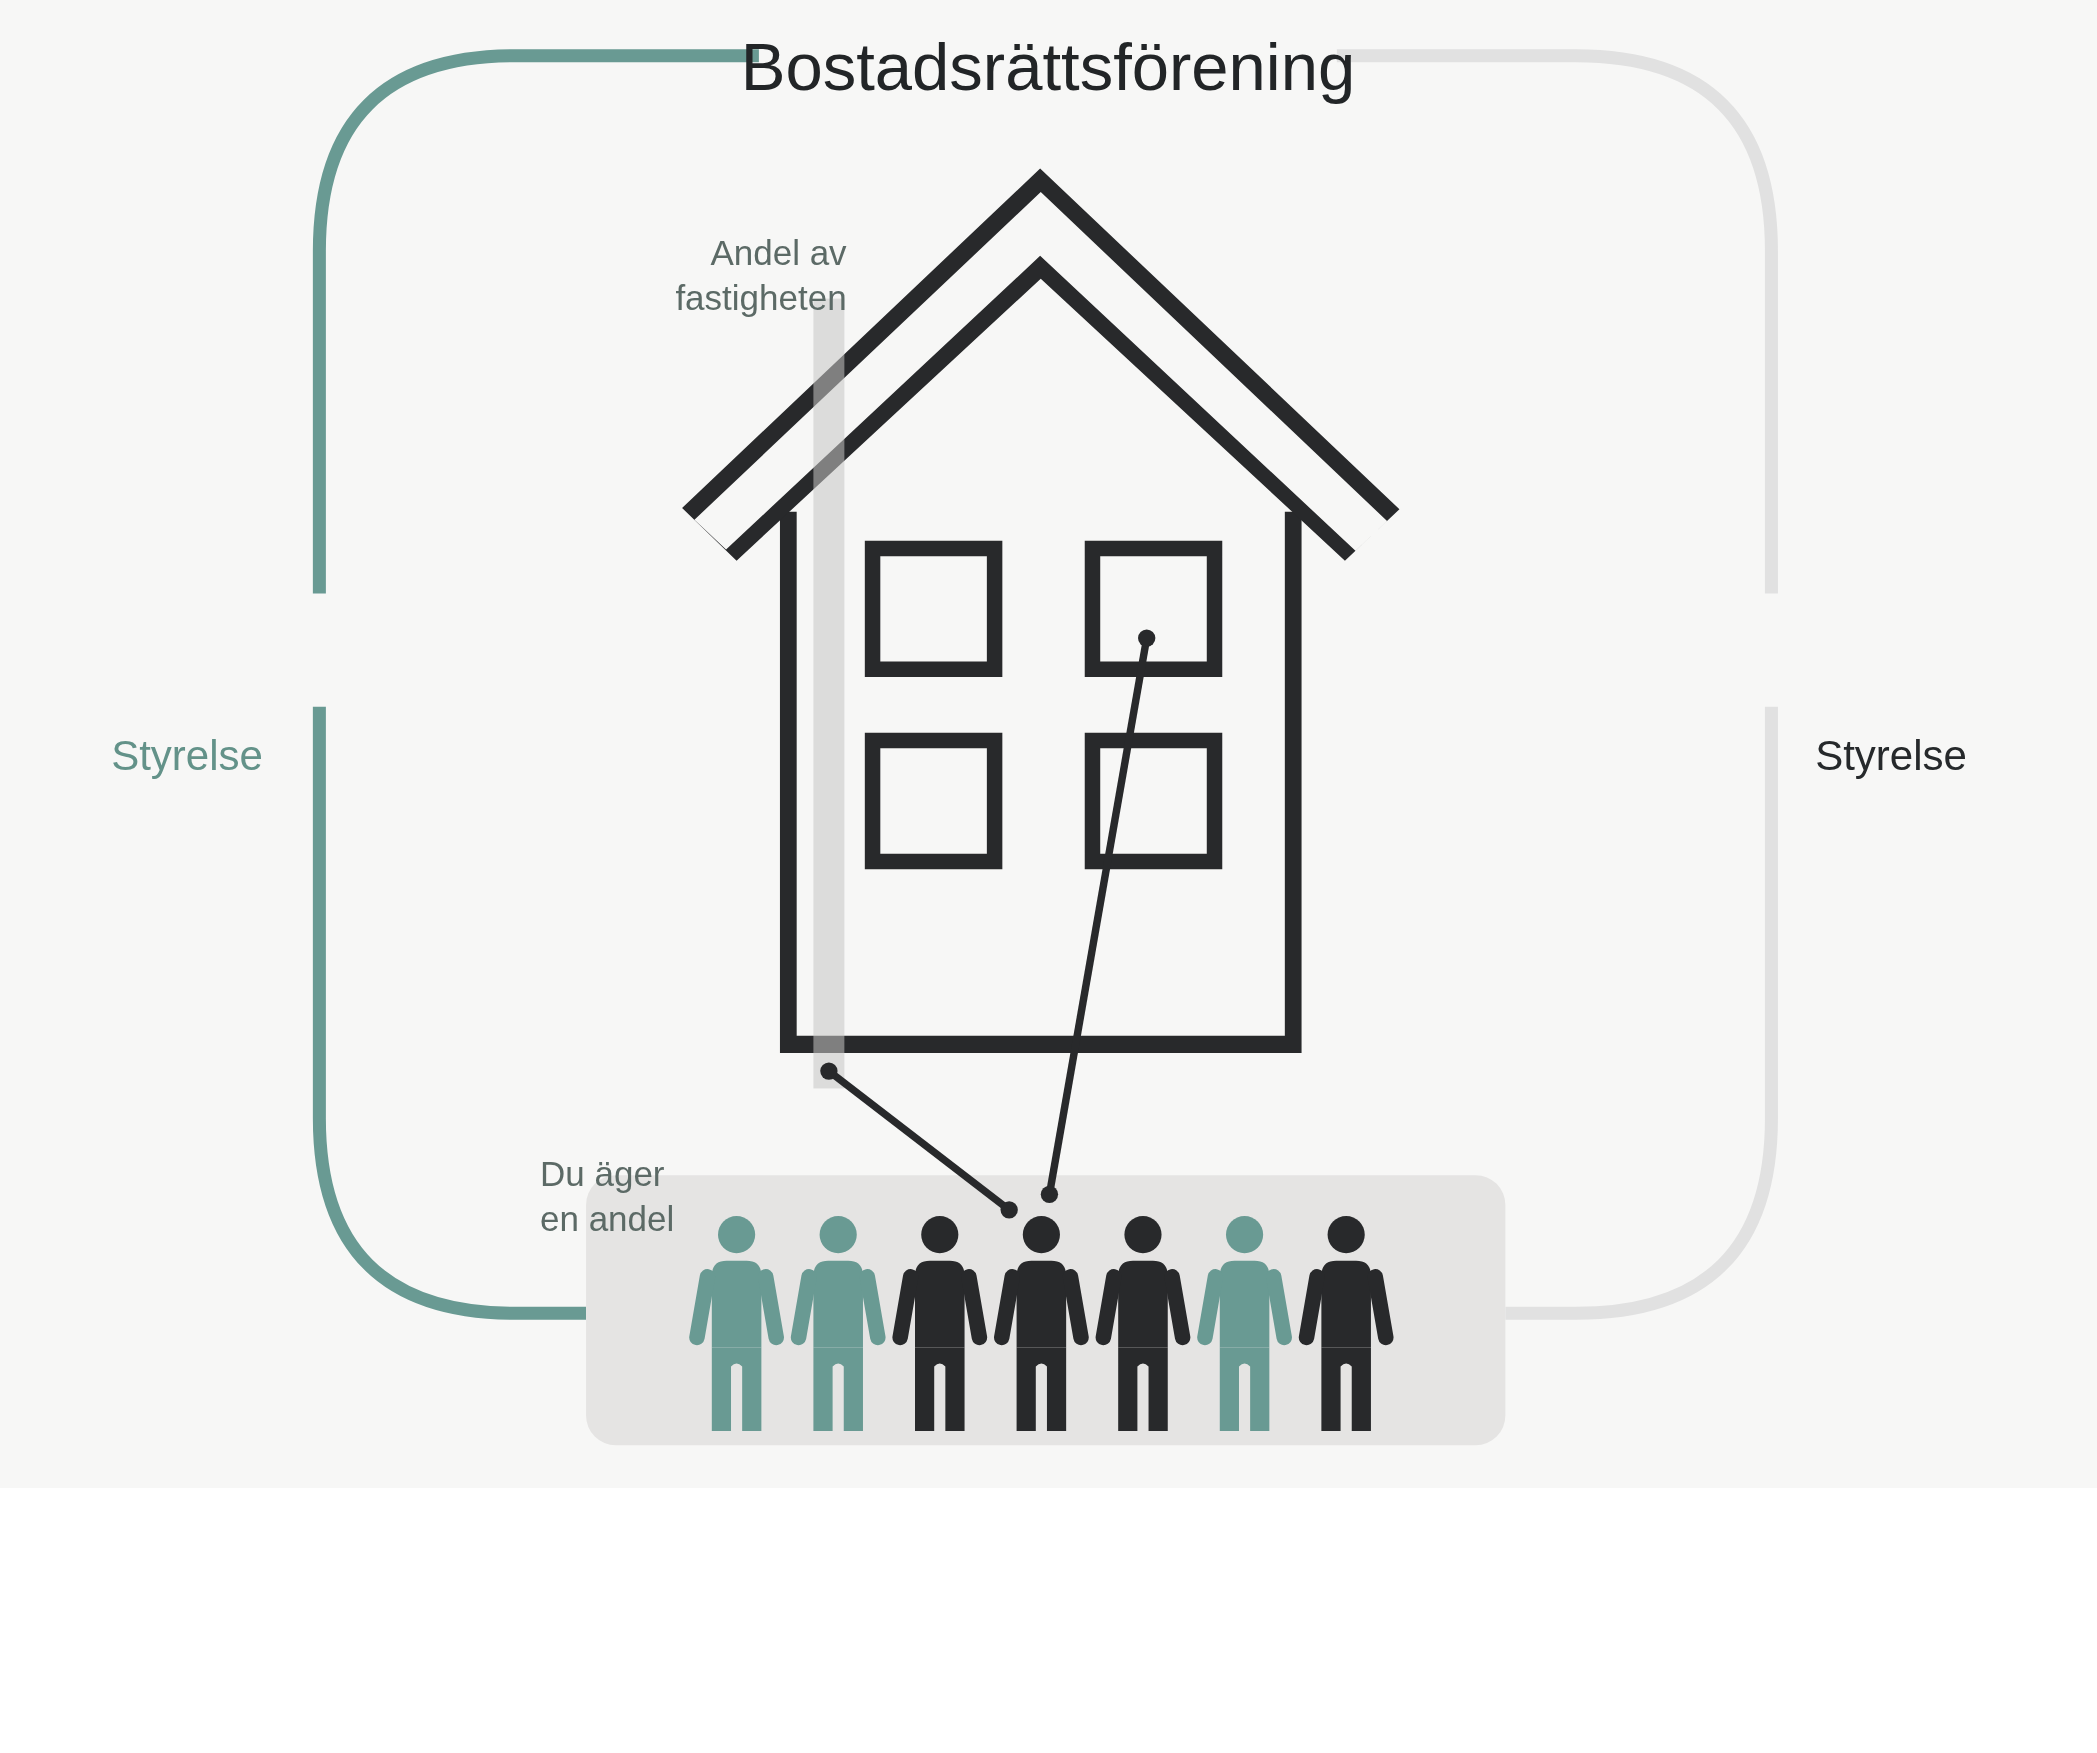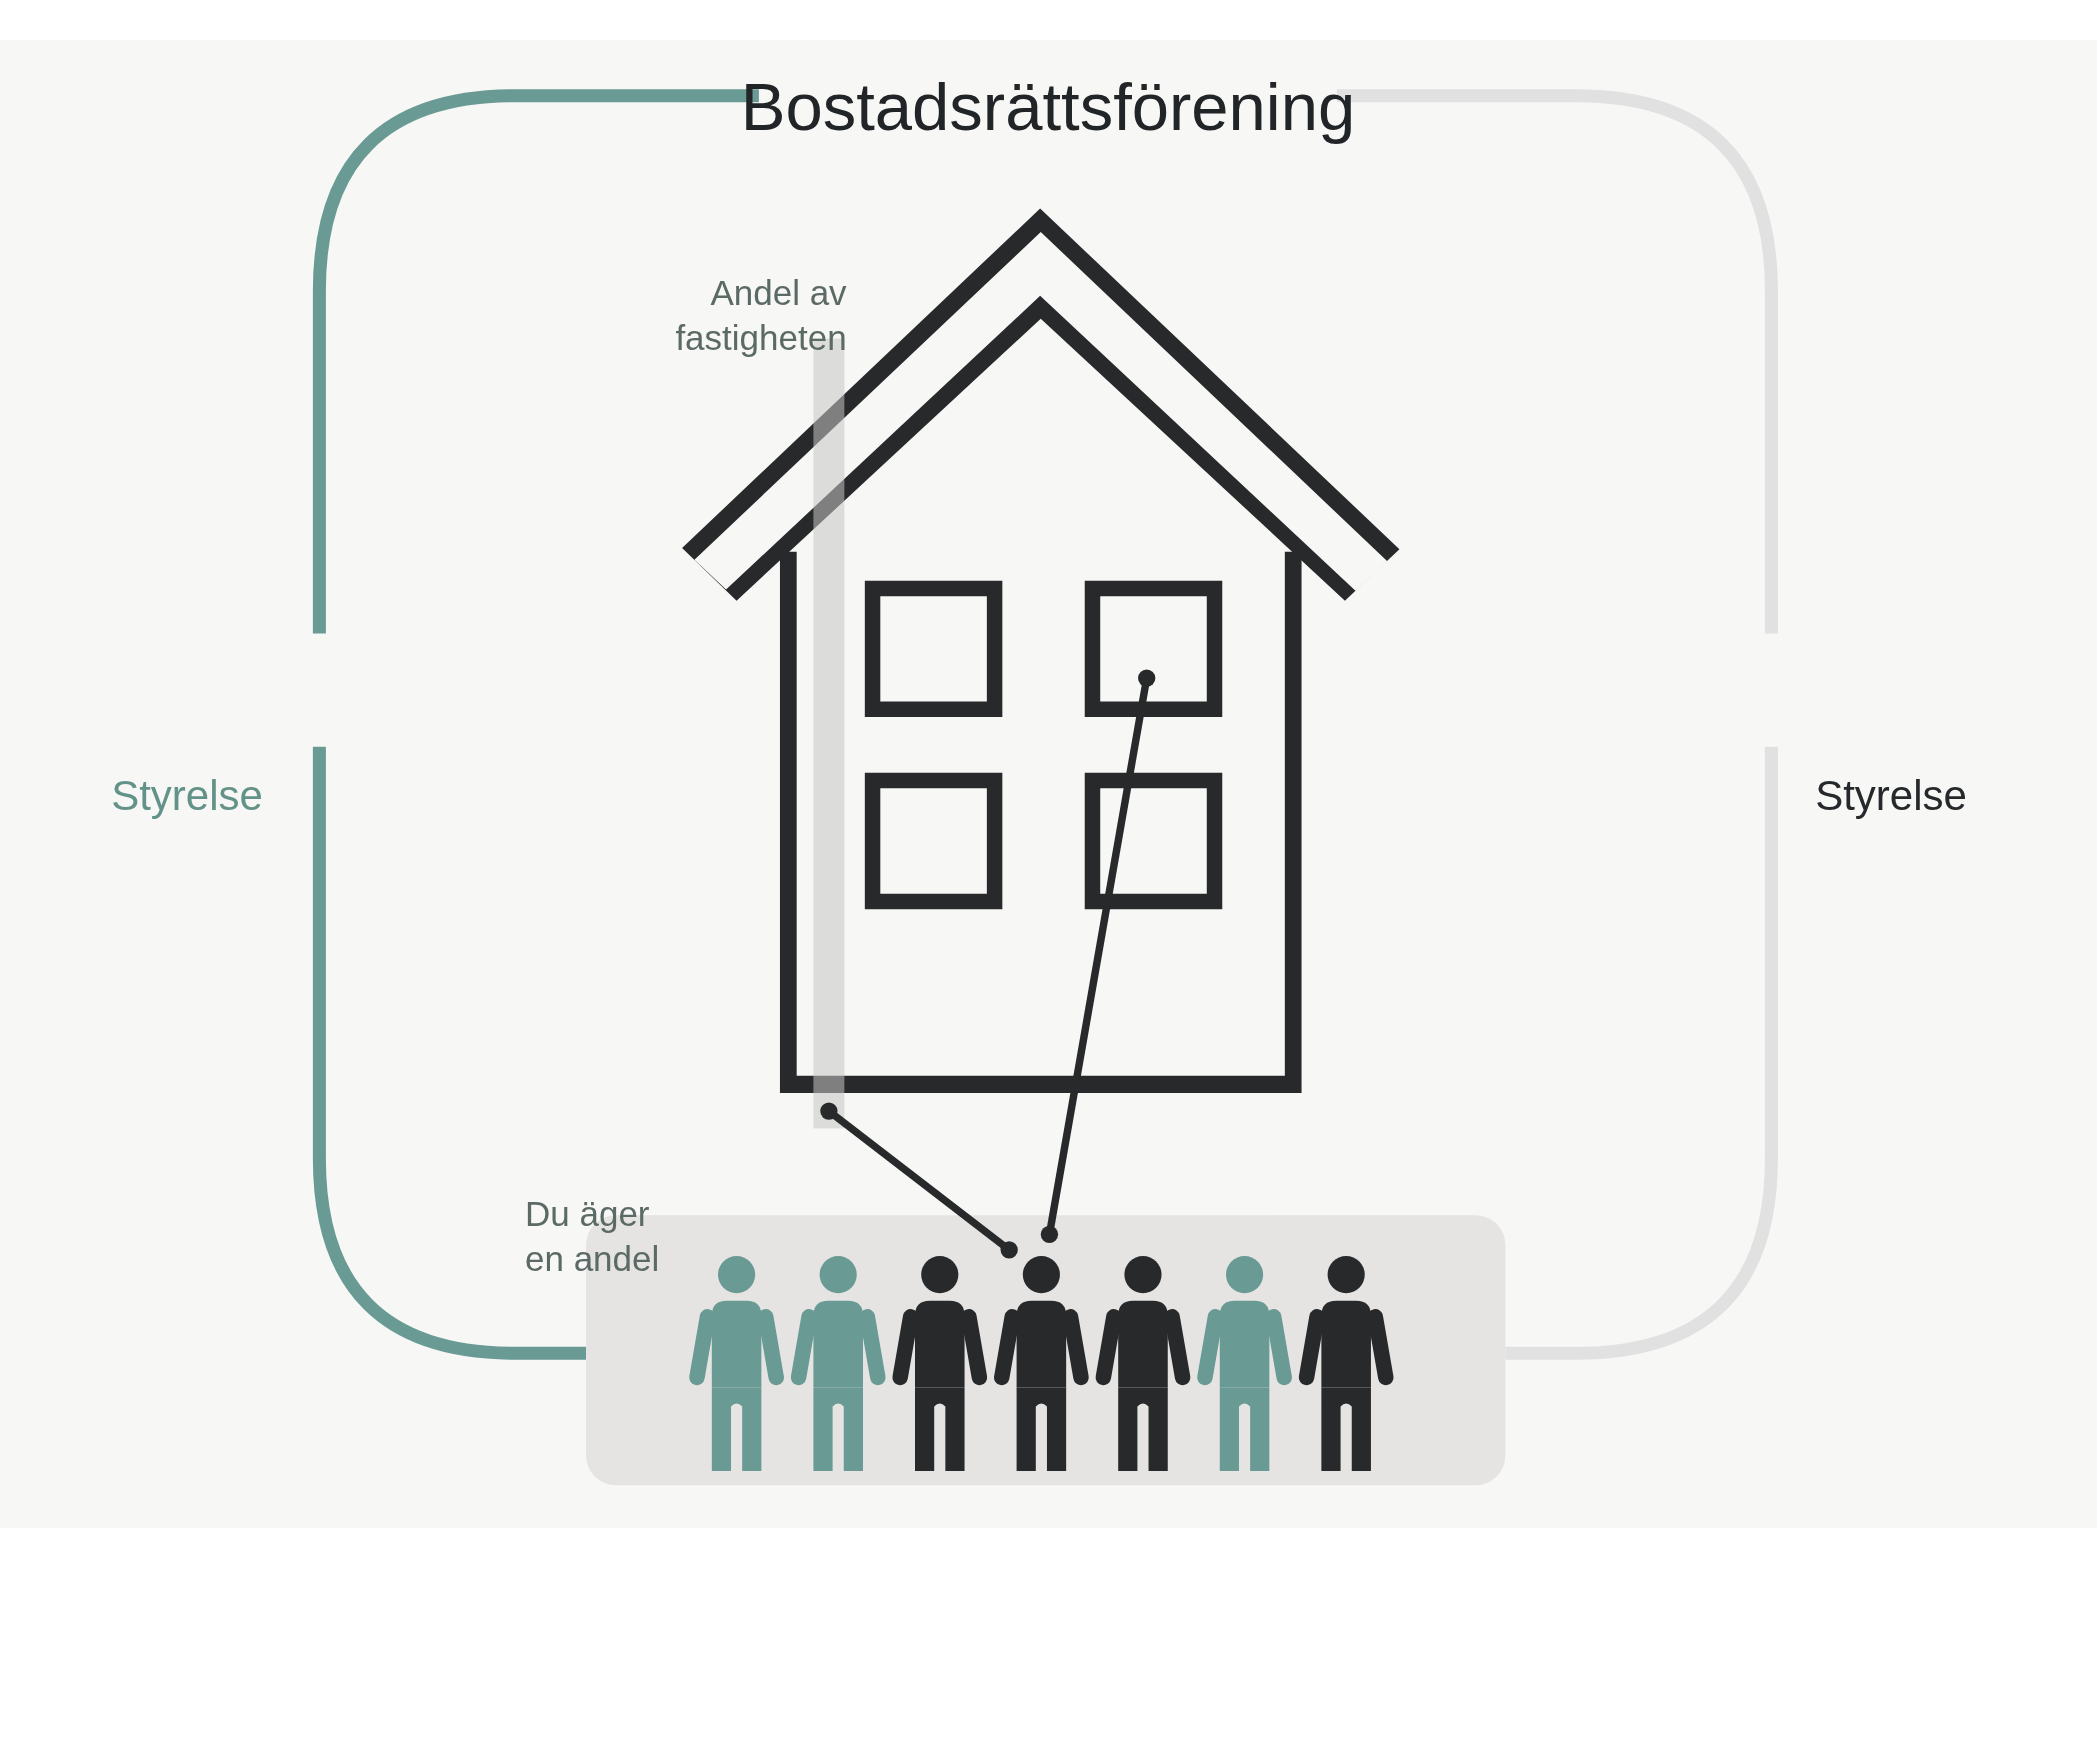--- a/index.html
+++ b/index.html
@@ -2,21 +2,20 @@
 <html style="font-size:11.7px"><head>
 <meta charset="utf-8">
 <style>
   html,body{margin:0;padding:0;}
   body{font-family:"Liberation Sans", sans-serif;}
   #canvas{
     position:relative;
     width:2097px;height:1488px;
     background:#f7f7f6;
     overflow:hidden;
-    margin-top:40px;
   }
   #diagram-svg{position:absolute;left:0;top:0;width:100%;height:100%;}
   .abs{position:absolute;white-space:pre;}
   .title{
     font-size:67px;color:#222527;letter-spacing:0px;
     transform:translateX(-50%);
   }
   .side-label{font-size:42px;transform:translateX(-50%);}
   .side-label.teal{color:#639289;}
   .side-label.dark{color:#26292b;}
@@ -120,18 +119,18 @@
 
   <div class="abs title" style="left:1048px;top:28px;">Bostadsrättsförening</div>
 
   <div class="abs side-label teal" style="left:187px;top:732px;">Styrelse</div>
 
   <div class="abs side-label dark" style="left:1891px;top:732px;">Styrelse</div>
 
   <div class="abs small-label centered" style="left:761px;top:230px;"><span>Andel av</span>
 <span>fastigheten</span></div>
 
-  <div class="abs small-label" style="left:525px;top:1151px;"><span>Du äger</span>
+  <div class="abs small-label" style="left:540px;top:1151px;"><span>Du äger</span>
 <span>en andel</span></div>
 
 
 </div>
 
 
 </body></html>

